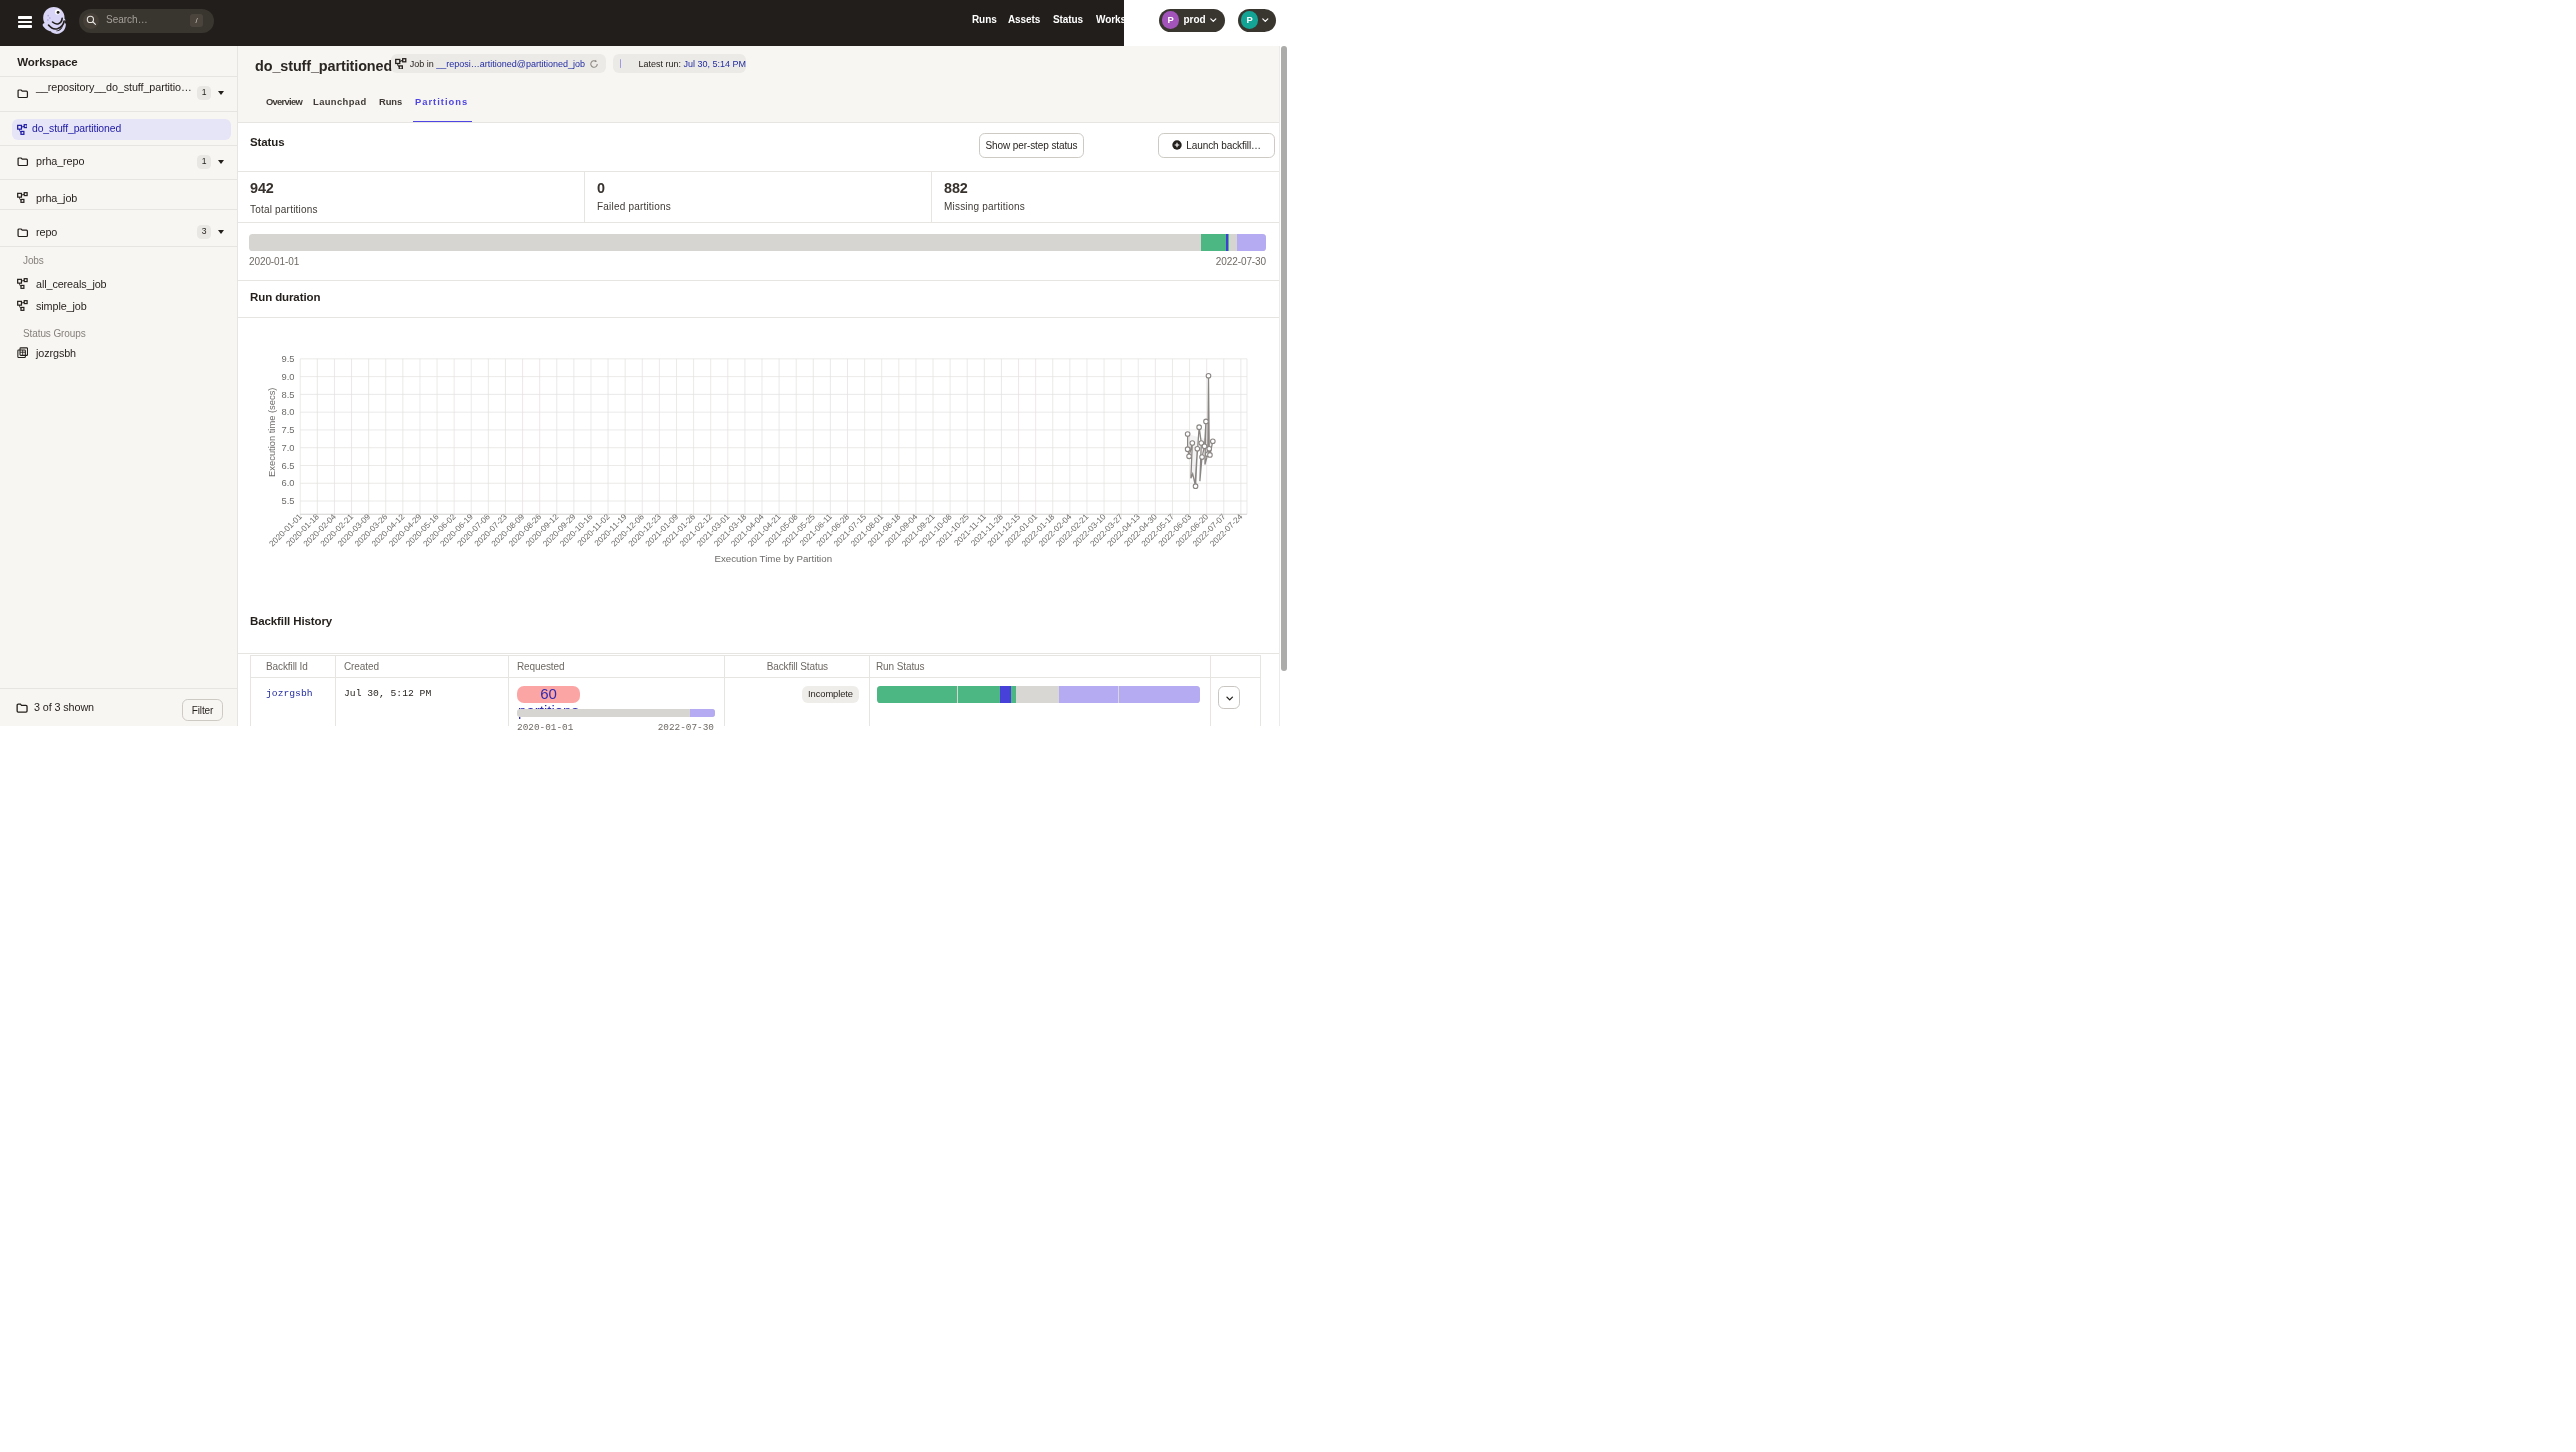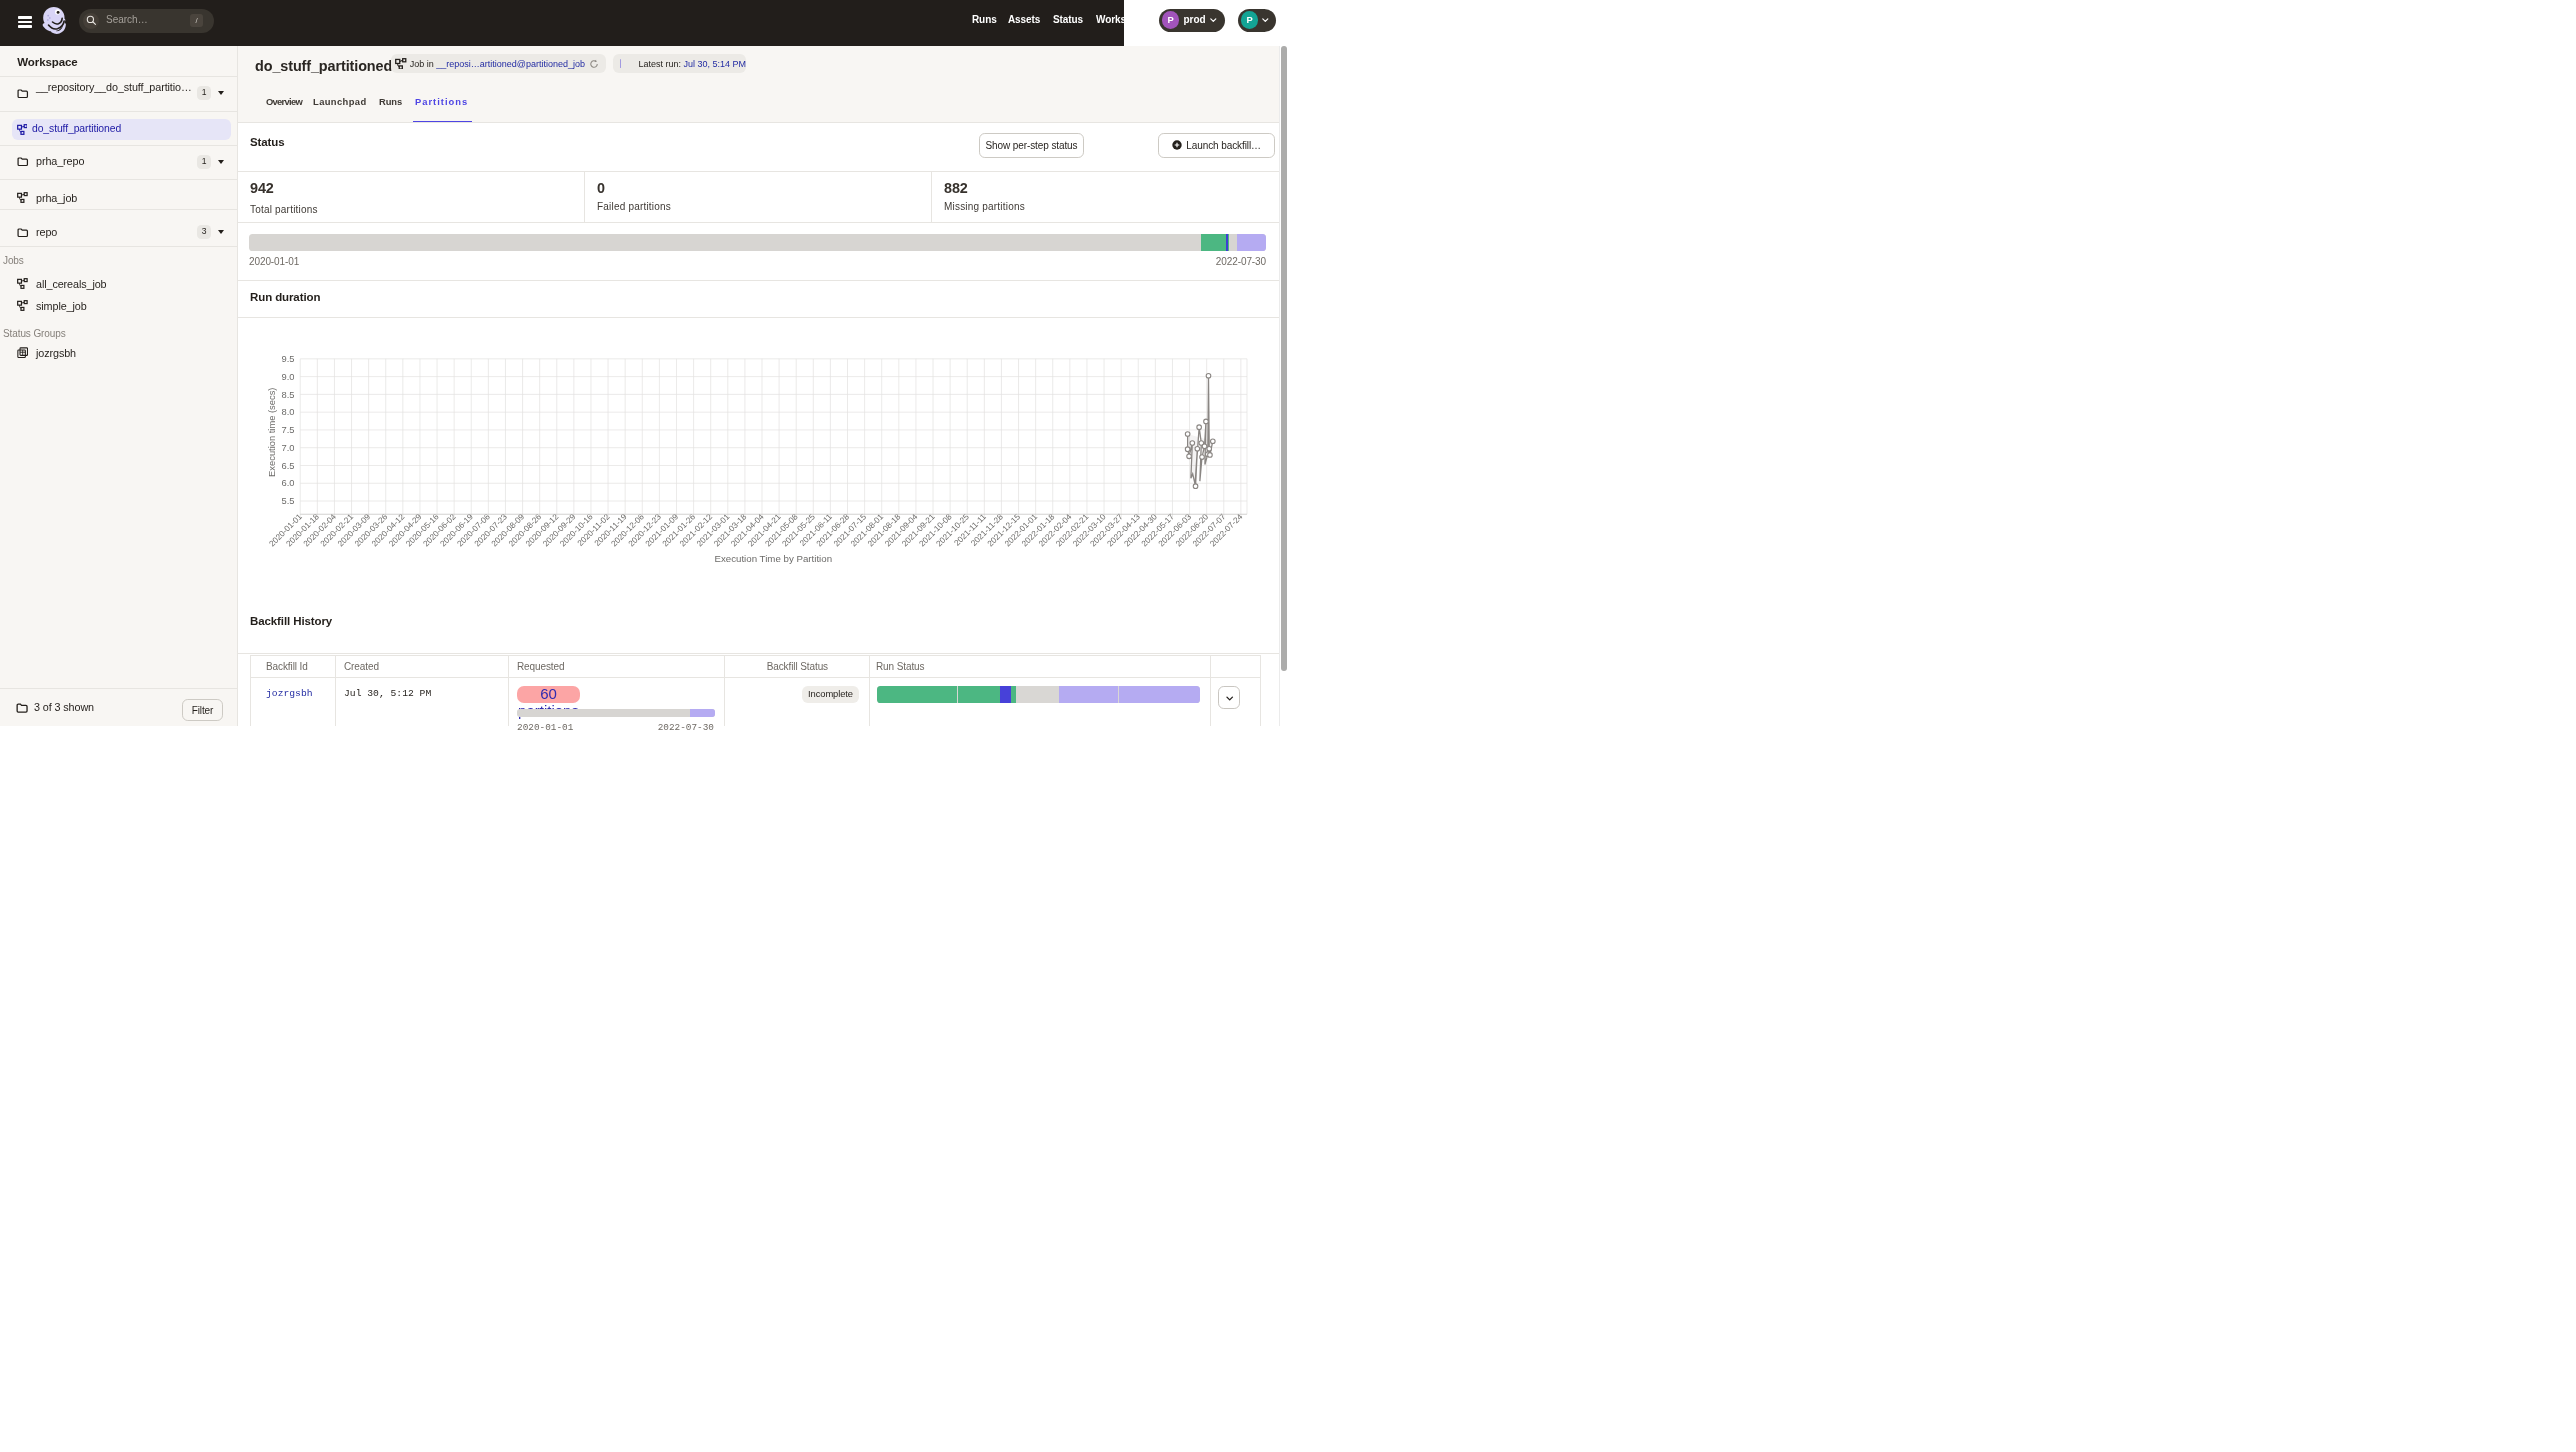--- a/index.html
+++ b/index.html
@@ -15,21 +15,21 @@
 #search .stxt{position:absolute;left:27px;top:5.8px;font-size:10px;color:#A5A09A}
 #search .slash{position:absolute;right:10.8px;top:5.8px;width:13px;height:13px;background:#4A443D;border-radius:2.9px;color:#CCC8C2;font-size:8px;text-align:center;line-height:13px}
 .navlink{position:absolute;top:14px;color:#fff;font-size:10px;font-weight:bold;letter-spacing:-0.1px}
 .pill-dark{position:absolute;background:#39352F;border-radius:11.5px;height:23px;top:8.6px}
 
 #side{position:absolute;left:0;top:46px;width:238px;height:680px;background:#F8F6F3;border-right:0.7px solid #E7E5E1}
 .sdiv{position:absolute;left:0;width:238px;height:0.7px;background:#E7E5E1}
 .srow-t{position:absolute;font-size:10.8px;letter-spacing:-0.1px;color:#231F1B;white-space:nowrap}
 .badge{position:absolute;width:14.4px;height:13.7px;background:#E9E7E3;border-radius:4.3px;font-size:8.6px;color:#231F1B;text-align:center;line-height:13.7px}
 .caret{position:absolute;width:0;height:0;border-left:3.6px solid transparent;border-right:3.6px solid transparent;border-top:4.3px solid #231F1B}
-.slabel{position:absolute;left:3px;font-size:10px;color:#86817B;letter-spacing:-0.1px}
+.slabel{position:absolute;left:23px;font-size:10px;color:#86817B;letter-spacing:-0.1px}
 
 #strip{position:absolute;left:238px;top:46px;width:1041px;height:77px;background:#F8F6F3}
 .h-pill{position:absolute;background:#ECEAE6;border-radius:5.8px;height:19.4px;top:54px;display:flex;align-items:center;white-space:nowrap}
 .tab{position:absolute;top:96px;font-size:9.4px;font-weight:bold;color:#3F3A35;letter-spacing:-0.1px}
 .pdiv{position:absolute;left:238px;width:1041px;height:0.7px;background:#E7E5E1}
 .vdiv{position:absolute;top:172px;width:0.7px;height:50px;background:#E7E5E1}
 .statnum{position:absolute;font-size:14.4px;font-weight:bold;color:#37322D;letter-spacing:-0.1px}
 .statlab{position:absolute;font-size:10px;color:#3F3A35;letter-spacing:0.2px}
 .btn{position:absolute;top:133px;height:24.5px;border:0.7px solid #CDCAC4;border-radius:5.8px;background:#fff;
   font-size:10px;color:#231F1B;display:flex;align-items:center;justify-content:center;letter-spacing:-0.1px}

